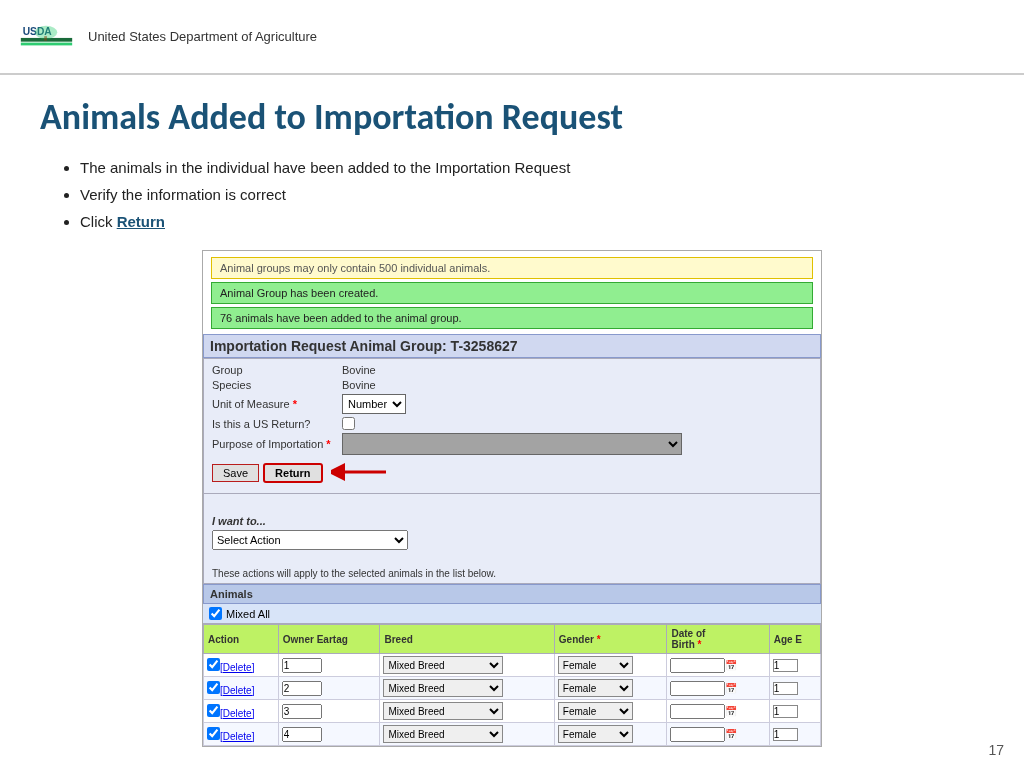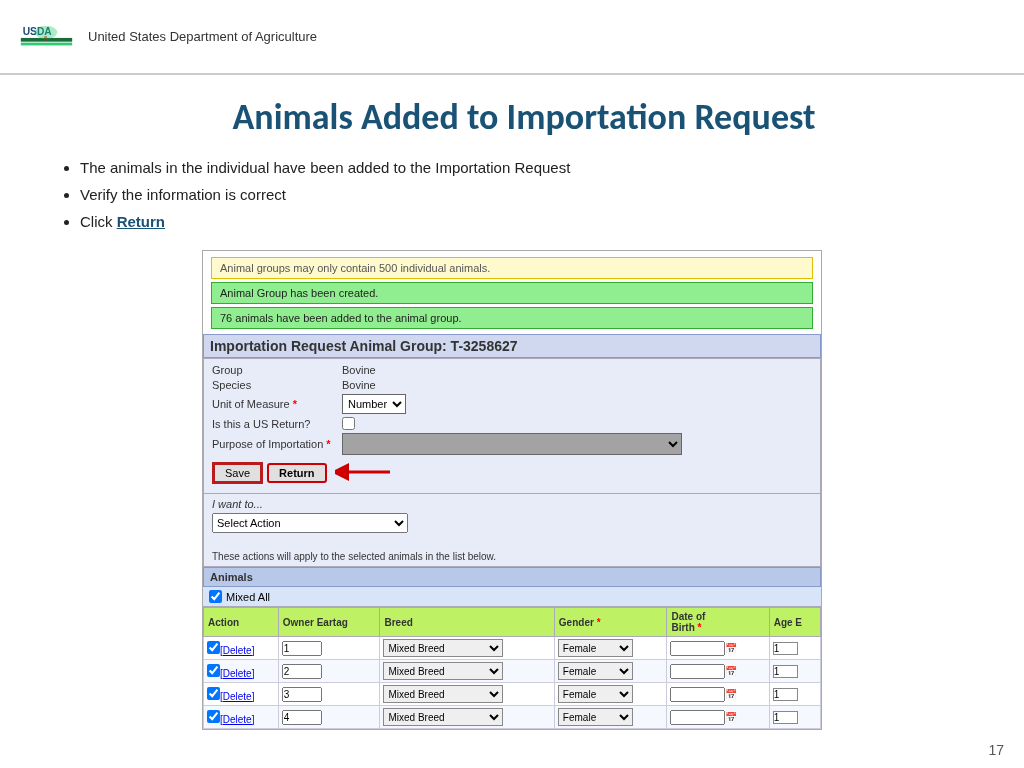--- a/index.html
+++ b/index.html
@@ -28,21 +28,21 @@
     }
     .logo-icon svg { width: 55px; height: 28px; }
     #header-title {
       font-size: 13px;
       color: #333;
       font-weight: normal;
     }
 
     
     #slide-title {
-      text-align: center;
+      text-align: left;
       font-size: 36px;
       color: #1a5276;
       font-weight: bold;
       padding: 20px 16px 10px 40px;
       font-family: 'Calibri', Arial, sans-serif;
     }
 
     
     #bullets {
       padding: 8px 60px 12px 60px;
@@ -129,21 +129,21 @@
       padding: 10px;
       border: 1px solid #666;
       height: 20px;
       background: #a3a3a3;
       width: 340px;
     }
 
     
     .btn-save {
       background: #e0e0e0;
-      border: 3px solid #b91c1c;
+      border: 1px solid #b91c1c;
       padding: 2px 10px;
       font-size: 11px;
       cursor: pointer;
       margin-right: 4px;
     }
     .btn-return {
       background: #e0e0e0;
       border: 2px solid #cc0000;
       border-radius: 3px;
       padding: 2px 10px;
@@ -155,23 +155,24 @@
     
     .i-want-to-section {
       background: #e8ecf8;
       border: 1px solid #aab;
       padding: 4px 8px;
       border-top: none;
     }
     .i-want-to-title {
       font-size: 11px;
       font-style: italic;
-      font-weight: normal;
+      font-weight: bold;
       color: #333;
       margin-bottom: 3px;
+      margin-top: 17px;
     }
     .i-want-to-note {
       font-size: 10px;
       color: #333;
       margin-top: 18px;
     }
 
     
     .animals-header {
       background: #b8c8e8;

